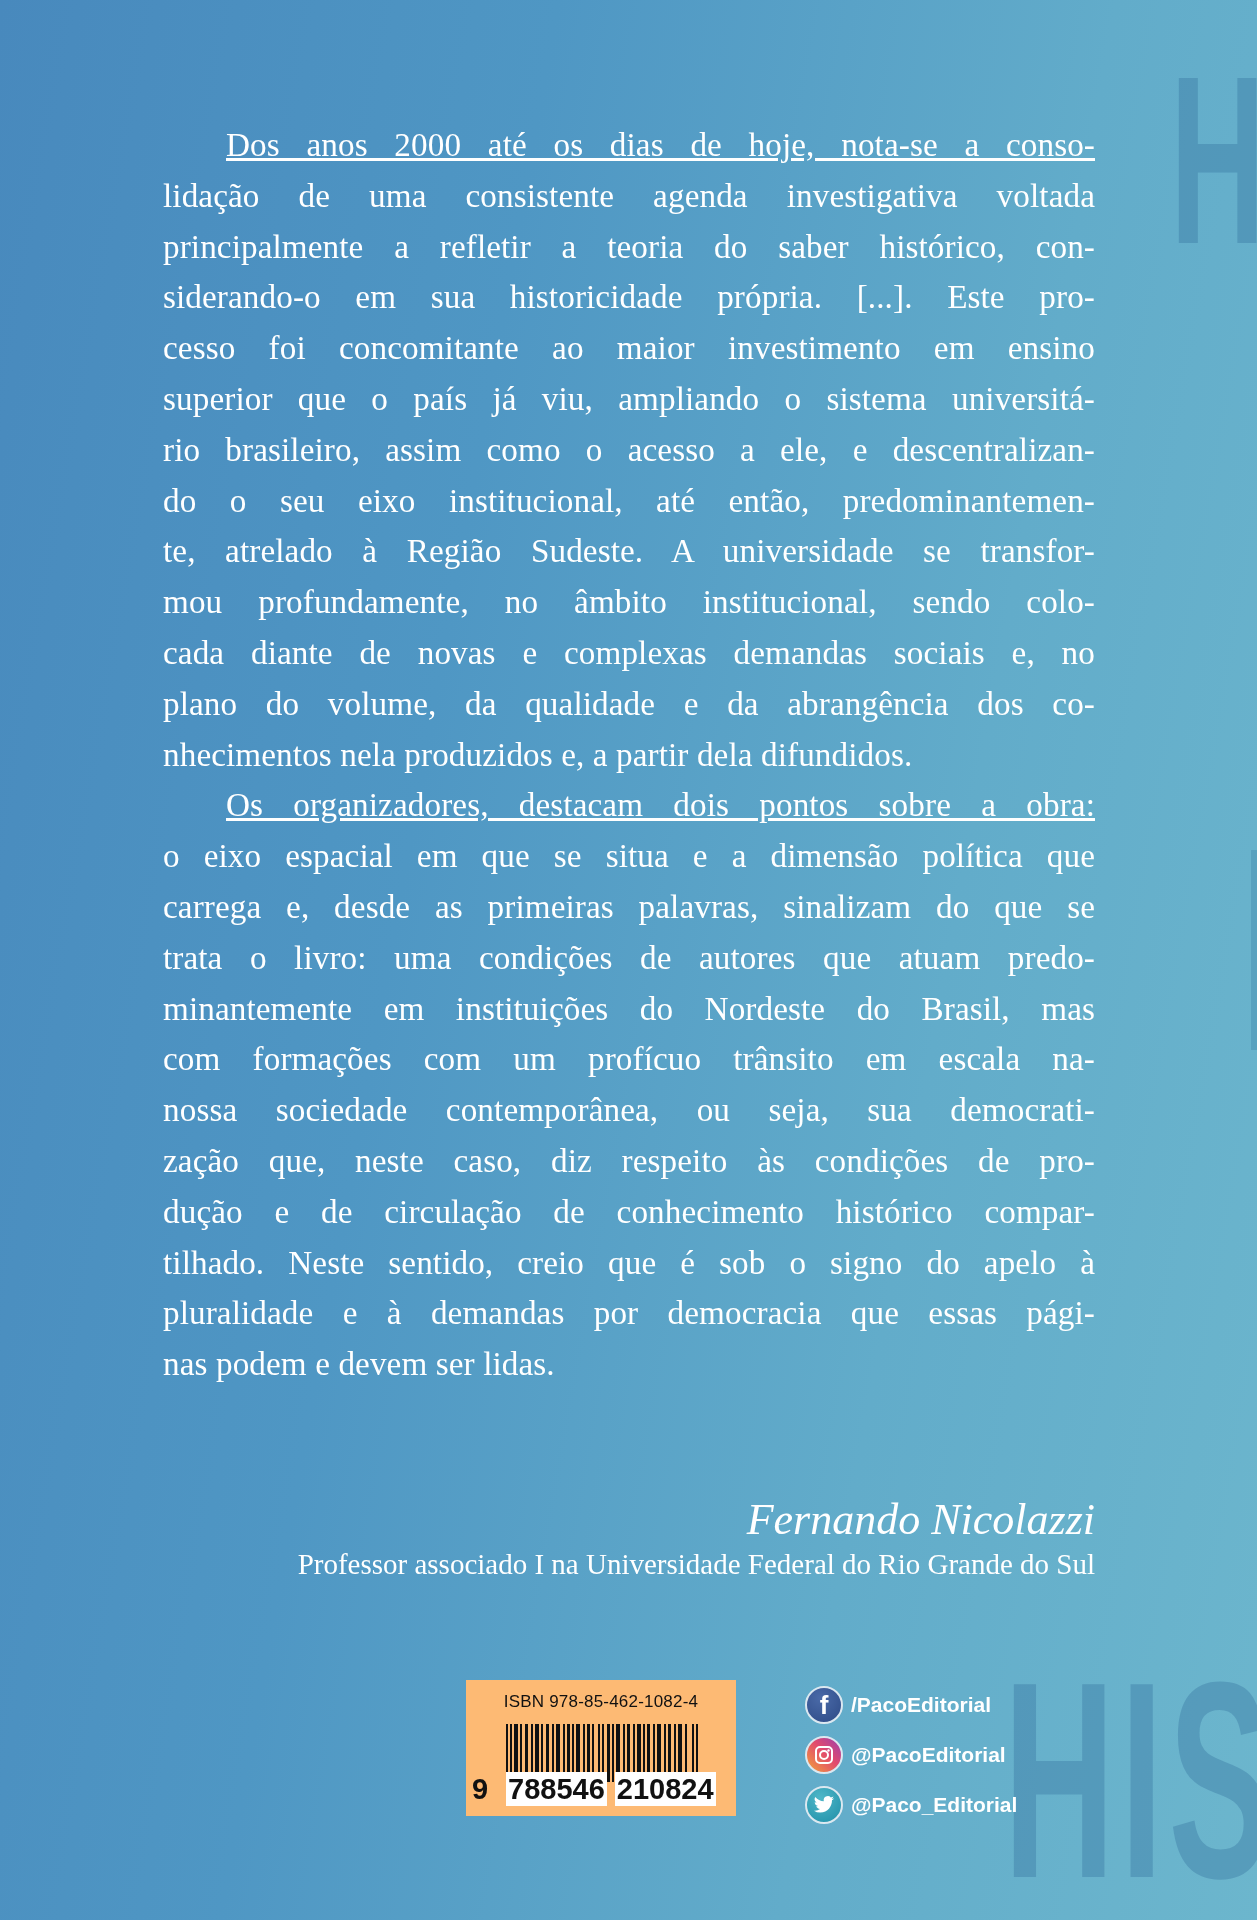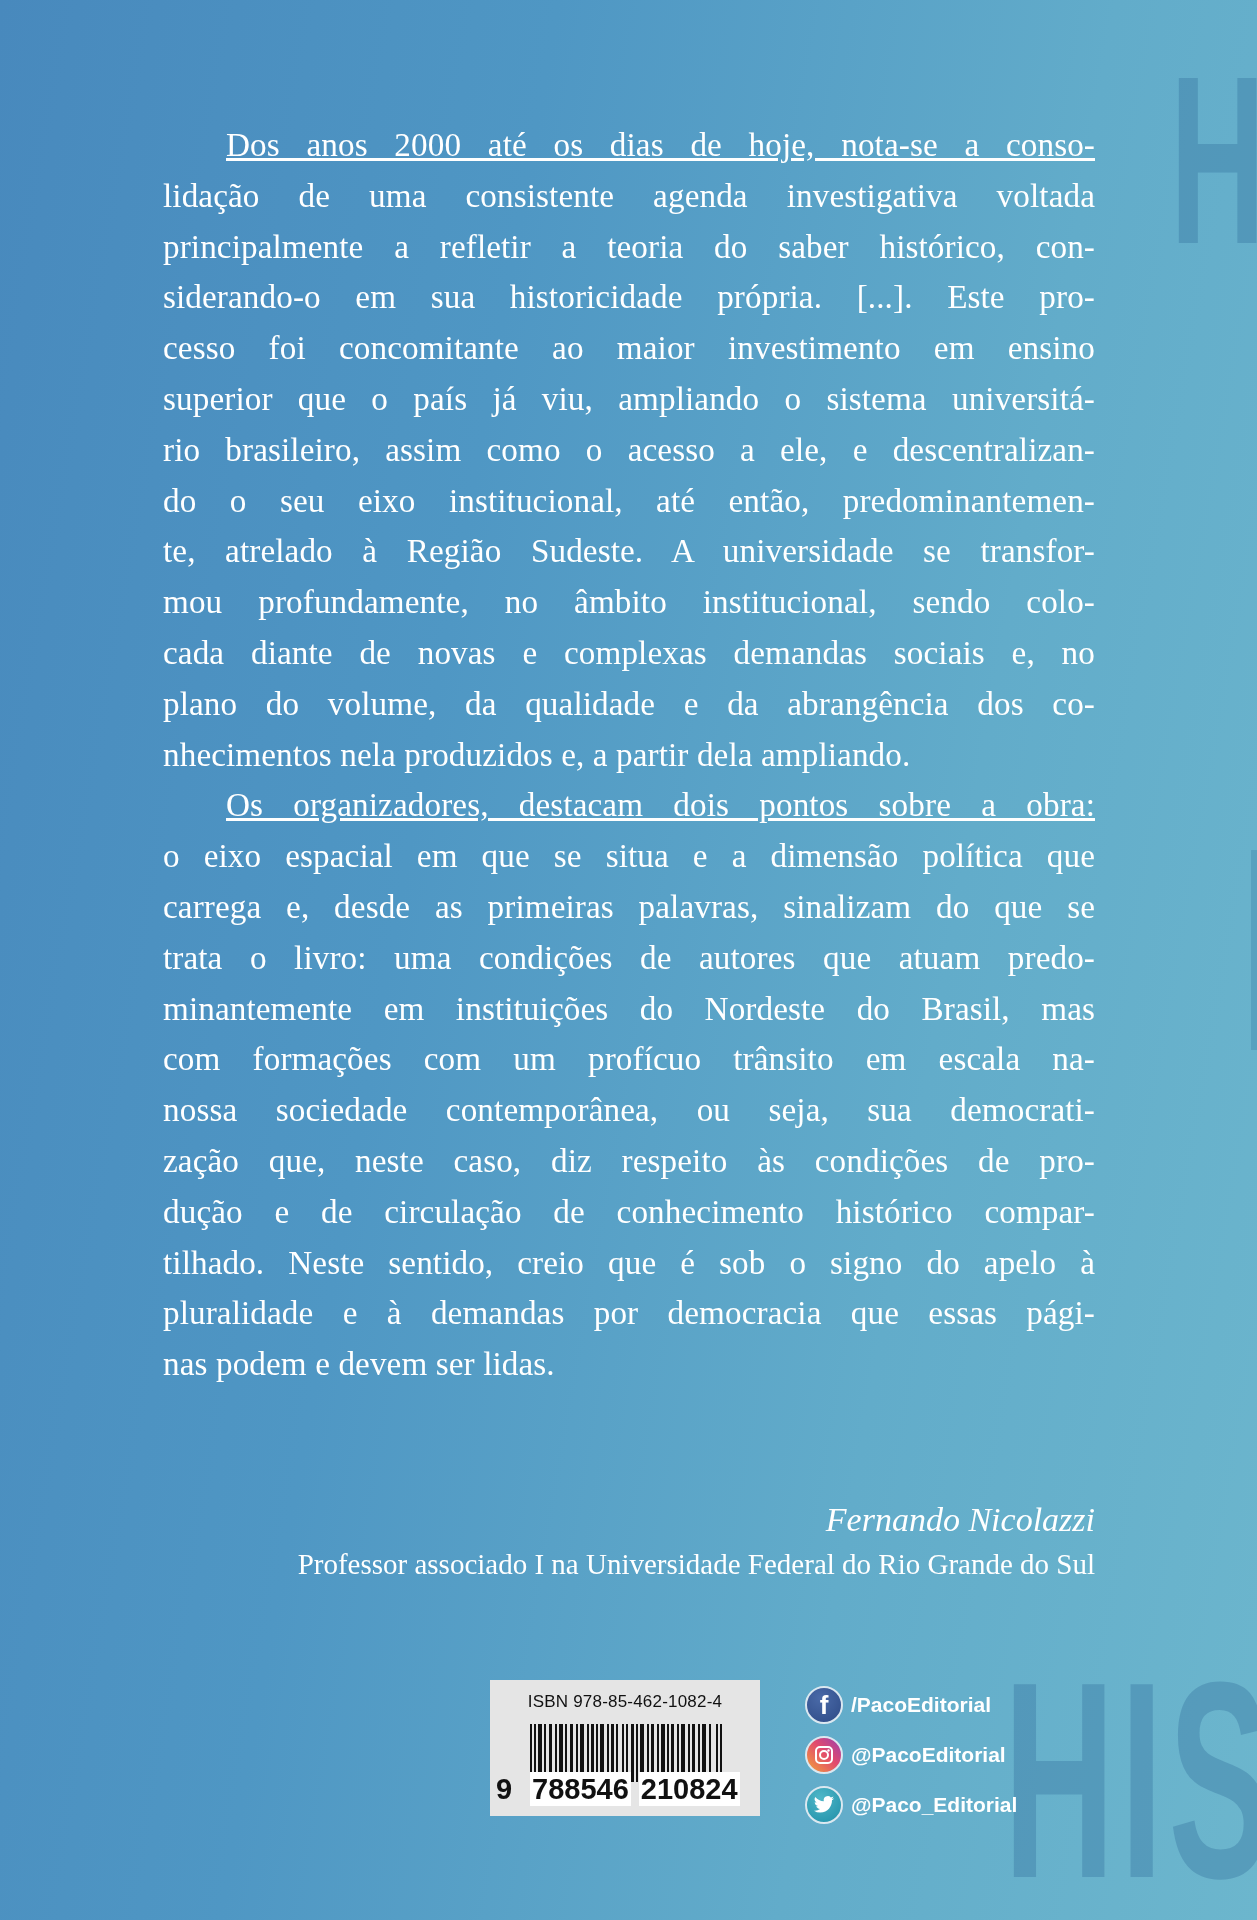--- a/index.html
+++ b/index.html
@@ -19,26 +19,26 @@
 
   .body-text { position: absolute; left: 163px; top: 120px; width: 932px; }
   .line {
     font-size: 33.2px; height: 50.8px; line-height: 50.8px; white-space: nowrap;
     text-align: justify; text-align-last: justify; letter-spacing: 0.1px;
   }
   .line.last { text-align-last: left; }
   .line.indent { padding-left: 63px; text-decoration: underline; }
 
   .attribution { position: absolute; right: 162px; top: 1496px; text-align: right; }
-  .author { font-style: italic; font-size: 34px; line-height: 48px; }
+  .author { font-style: italic; font-size: 44px; line-height: 48px; }
   .affiliation { font-size: 29px; line-height: 40px; }
 
   .isbn-box {
-    position: absolute; left: 490px; top: 1680px; width: 270px; height: 136px;
-    background: #e5e5e5; color: #111; box-sizing: border-box;
+    position: absolute; left: 466px; top: 1680px; width: 270px; height: 136px;
+    background: #fdba74; color: #111; box-sizing: border-box;
   }
   .isbn-label { font-family: "Liberation Sans", sans-serif; font-size: 17px; text-align: center; margin-top: 12px; letter-spacing: 0.2px; }
   .barcode { position: absolute; left: 40px; top: 44px; width: 194px; height: 72px; }
   .barcode-digits {
     position: absolute; left: 6px; top: 92px; width: 230px; font-family: "Liberation Sans", sans-serif;
     font-size: 29px; line-height: 34px; white-space: nowrap; background: transparent; font-weight: bold;
   }
   .barcode-digits .first { display: inline-block; width: 34px; }
   .barcode-digits .grp { display: inline-block; background: #fff; padding: 0 2px; }
 
@@ -68,21 +68,21 @@
     <div class="line">principalmente a refletir a teoria do saber histórico, con-</div>
     <div class="line">siderando-o em sua historicidade própria. [...]. Este pro-</div>
     <div class="line">cesso foi concomitante ao maior investimento em ensino</div>
     <div class="line">superior que o país já viu, ampliando o sistema universitá-</div>
     <div class="line">rio brasileiro, assim como o acesso a ele, e descentralizan-</div>
     <div class="line">do o seu eixo institucional, até então, predominantemen-</div>
     <div class="line">te, atrelado à Região Sudeste. A universidade se transfor-</div>
     <div class="line">mou profundamente, no âmbito institucional, sendo colo-</div>
     <div class="line">cada diante de novas e complexas demandas sociais e, no</div>
     <div class="line">plano do volume, da qualidade e da abrangência dos co-</div>
-    <div class="line last">nhecimentos nela produzidos e, a partir dela ampliando.</div>
+    <div class="line last">nhecimentos nela produzidos e, a partir dela difundidos.</div>
   </div>
   <div>
     <div class="line indent">Os organizadores, destacam dois pontos sobre a obra:</div>
     <div class="line">o eixo espacial em que se situa e a dimensão política que</div>
     <div class="line">carrega e, desde as primeiras palavras, sinalizam do que se</div>
     <div class="line">trata o livro: uma condições de autores que atuam predo-</div>
     <div class="line">minantemente em instituições do Nordeste do Brasil, mas</div>
     <div class="line">com formações com um profícuo trânsito em escala na-</div>
     <div class="line">nossa sociedade contemporânea, ou seja, sua democrati-</div>
     <div class="line">zação que, neste caso, diz respeito às condições de pro-</div>

